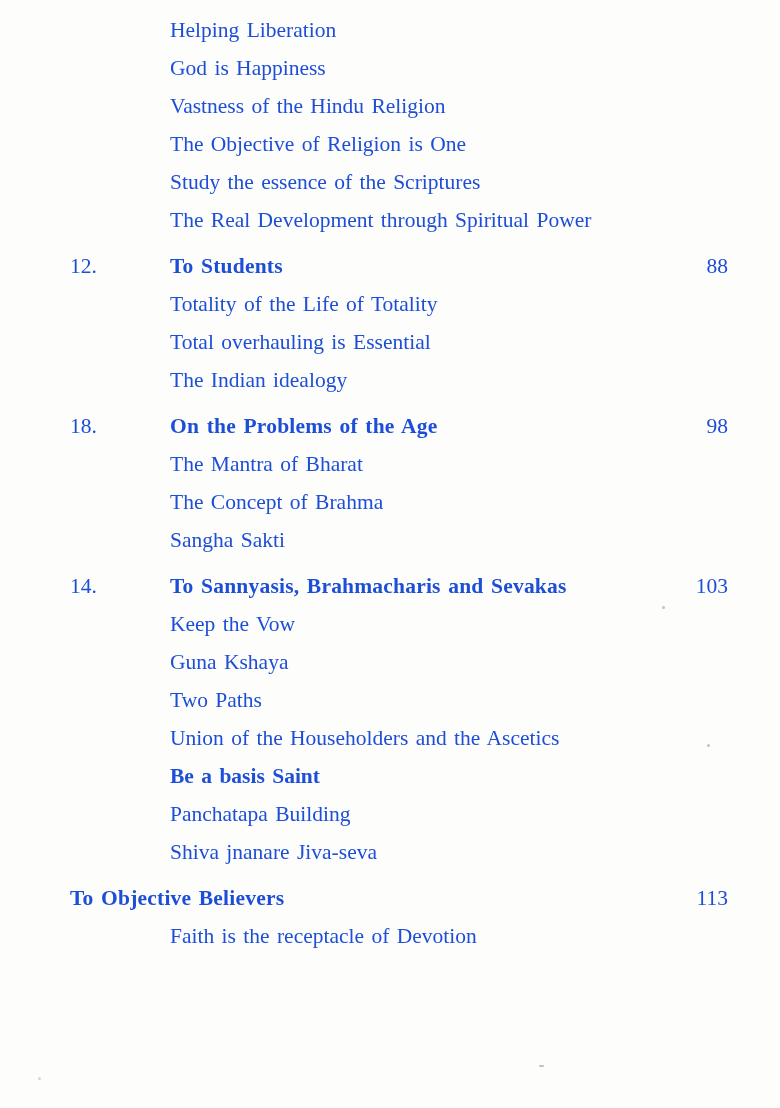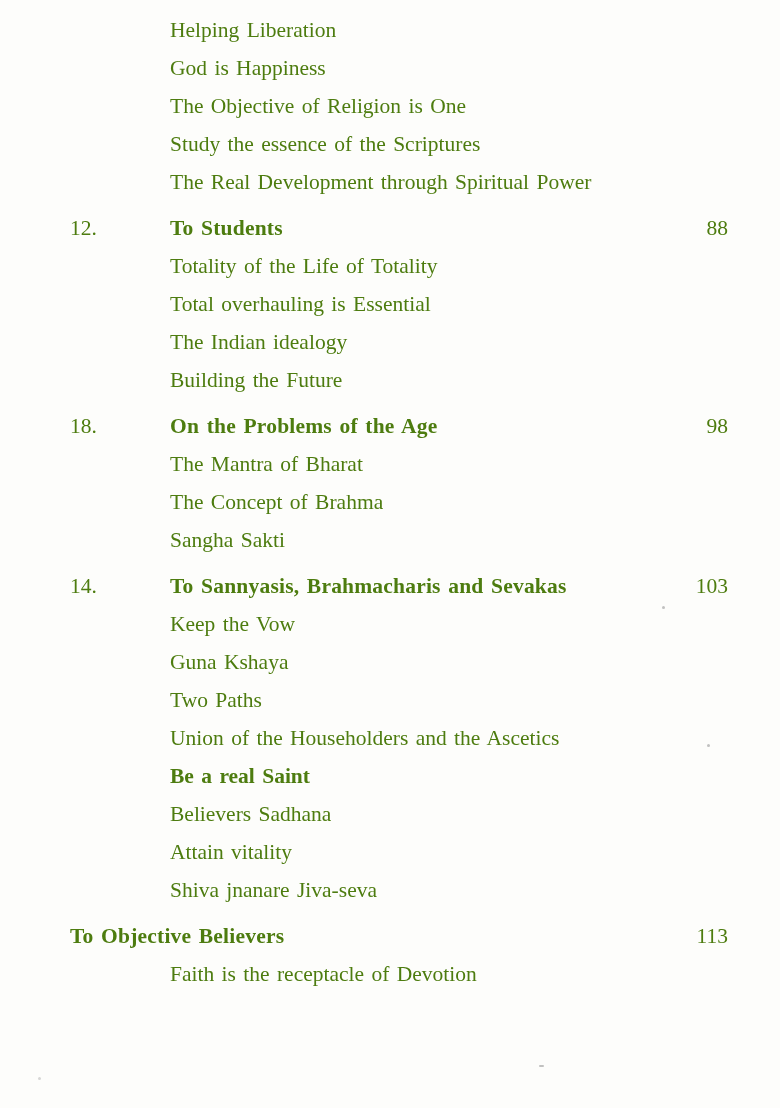--- a/index.html
+++ b/index.html
@@ -9,21 +9,21 @@
     background: #ffffff;
     font-family: "Liberation Serif", serif;
   }
   .page {
     position: relative;
     width: 780px;
     height: 1108px;
     box-sizing: border-box;
     padding-top: 11px;
     background: #fdfdfb;
-    color: #4d7c0f;
+    color: #1d4ed8;
     overflow: hidden;
   }
   .toc-section + .toc-section { margin-top: 8px; }
   .row {
     display: flex;
     align-items: baseline;
     height: 38px;
     line-height: 38px;
     font-size: 21.5px;
     padding: 0 52px 0 70px;
@@ -64,20 +64,25 @@
           <span class="title">Helping Liberation</span>
           <span class="pagenum"></span>
         </div>
         <div class="row item-row">
           <span class="num"></span>
           <span class="title">God is Happiness</span>
           <span class="pagenum"></span>
         </div>
         <div class="row item-row">
           <span class="num"></span>
+          <span class="title">Vastness of the Hindu Religion</span>
+          <span class="pagenum"></span>
+        </div>
+        <div class="row item-row">
+          <span class="num"></span>
           <span class="title">The Objective of Religion is One</span>
           <span class="pagenum"></span>
         </div>
         <div class="row item-row">
           <span class="num"></span>
           <span class="title">Study the essence of the Scriptures</span>
           <span class="pagenum"></span>
         </div>
         <div class="row item-row">
           <span class="num"></span>
@@ -97,25 +102,20 @@
           <span class="pagenum"></span>
         </div>
         <div class="row item-row">
           <span class="num"></span>
           <span class="title">Total overhauling is Essential</span>
           <span class="pagenum"></span>
         </div>
         <div class="row item-row">
           <span class="num"></span>
           <span class="title">The Indian idealogy</span>
-          <span class="pagenum"></span>
-        </div>
-        <div class="row item-row">
-          <span class="num"></span>
-          <span class="title">Building the Future</span>
           <span class="pagenum"></span>
         </div>
       </section>
       <section class="toc-section">
         <div class="row heading-row">
           <span class="num">18.</span>
           <span class="title bold">On the Problems of the Age</span>
           <span class="pagenum">98</span>
         </div>
         <div class="row item-row">
@@ -155,31 +155,26 @@
           <span class="title">Two Paths</span>
           <span class="pagenum"></span>
         </div>
         <div class="row item-row">
           <span class="num"></span>
           <span class="title">Union of the Householders and the Ascetics</span>
           <span class="pagenum"></span>
         </div>
         <div class="row item-row">
           <span class="num"></span>
-          <span class="title semibold">Be a real Saint</span>
+          <span class="title semibold">Be a basis Saint</span>
           <span class="pagenum"></span>
         </div>
         <div class="row item-row">
           <span class="num"></span>
-          <span class="title">Believers Sadhana</span>
-          <span class="pagenum"></span>
-        </div>
-        <div class="row item-row">
-          <span class="num"></span>
-          <span class="title">Attain vitality</span>
+          <span class="title">Panchatapa Building</span>
           <span class="pagenum"></span>
         </div>
         <div class="row item-row">
           <span class="num"></span>
           <span class="title">Shiva jnanare Jiva-seva</span>
           <span class="pagenum"></span>
         </div>
       </section>
       <section class="toc-section">
         <div class="row heading-row">

